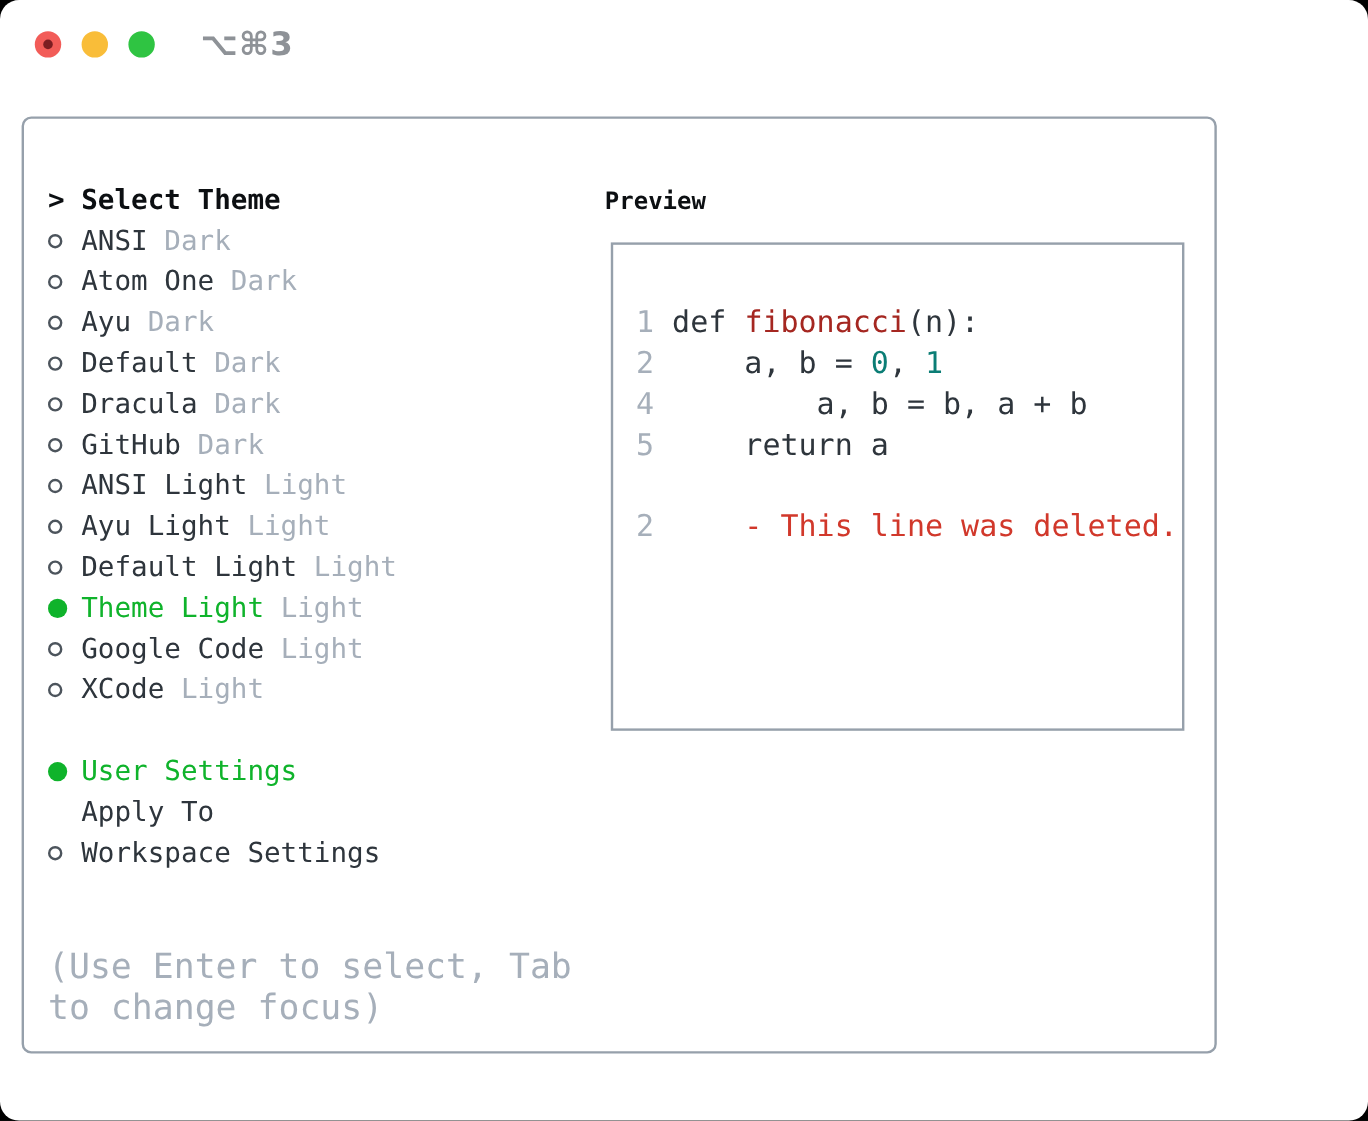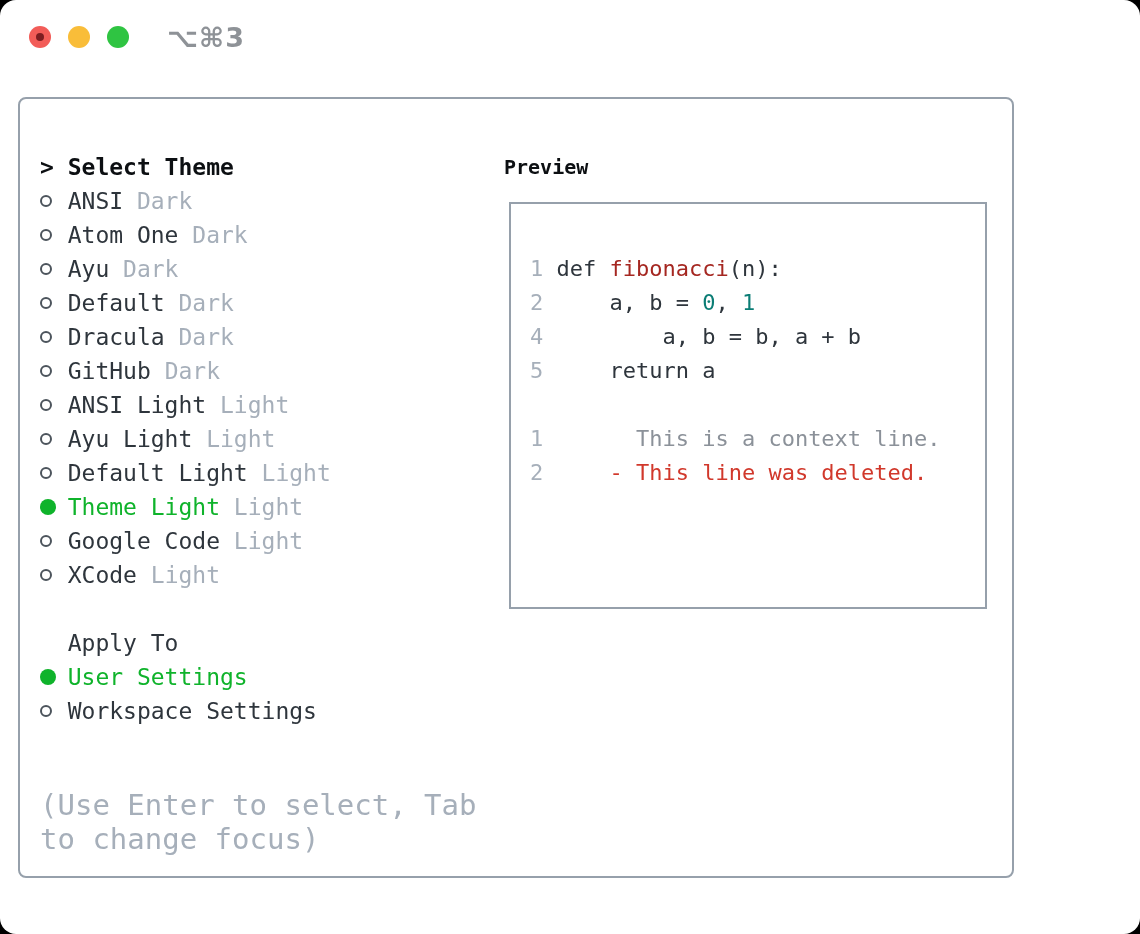--- a/index.html
+++ b/index.html
@@ -53,21 +53,21 @@
   
   .preview-title {
     position:absolute; left:484px; top:51px; height:34px; line-height:34px;
     font-size:20px; font-weight:bold; color:var(--heading);
   }
   .preview-box {
     position:absolute; left:489px; top:103px; width:478px; height:407px;
     border:2px solid var(--border); background:#fff;
   }
   .preview-code { padding:48px 0 0 19px; }
-  .cl { white-space:pre; font-size:22px; line-height:34px; height:34px; }
+  .cl { white-space:pre; font-size:25px; line-height:34px; height:34px; }
   .lineno { display:inline-block; width:1ch; margin-right:1ch; color:var(--muted); text-align:right; }
   .tk-plain   { color:var(--text); }
   .tk-func    { color:var(--func-red); }
   .tk-number  { color:var(--number-teal); }
   .tk-builtin { color:var(--builtin-blue); }
   .tk-context { color:var(--context-gray); }
   .tk-deleted { color:var(--deleted-red); }
   .tk-added   { color:var(--added-green); }
 </style>
 </head>
@@ -170,37 +170,36 @@
     <div class="preview-title">Preview</div>
 
     <div class="preview-box">
       <div class="preview-code">
 
       <div class="cl"><span class="lineno">1</span><span class="tk-plain">def </span><span class="tk-func">fibonacci</span><span class="tk-plain">(n):</span></div>
           <div class="cl"><span class="lineno">2</span><span class="tk-plain">    a, b = </span><span class="tk-number">0</span><span class="tk-plain">, </span><span class="tk-number">1</span></div>
           <div class="cl"><span class="lineno">4</span><span class="tk-plain">        a, b = b, a + b</span></div>
           <div class="cl"><span class="lineno">5</span><span class="tk-plain">    return a</span></div>
           <div class="cl"><span class="lineno"></span></div>
-          <div class="cl"><span class="lineno">1</span><span class="tk-context">      This is a context line.</span></div>
           <div class="cl"><span class="lineno">2</span><span class="tk-deleted">    - This line was deleted.</span></div>
         </div>
     </div>
 
     <div class="apply-list">
-      <div class="row">
+      <div class="row option-row selected">
+    <span class="bullet-cell"><span class="radio on"></span></span>
+    <span class="label">User Settings</span>
+    
+  </div>
+
+  <div class="row">
         <span class="bullet-cell"></span>
         <span class="label">Apply To</span>
       </div>
 
-  <div class="row option-row selected">
-    <span class="bullet-cell"><span class="radio on"></span></span>
-    <span class="label">User Settings</span>
-    
-  </div>
-
   <div class="row option-row">
     <span class="bullet-cell"><span class="radio"></span></span>
     <span class="label">Workspace Settings</span>
     
   </div>
 </div>
 
     <div class="hint">(Use Enter to select, Tab to change focus)</div>
 
   </div>

